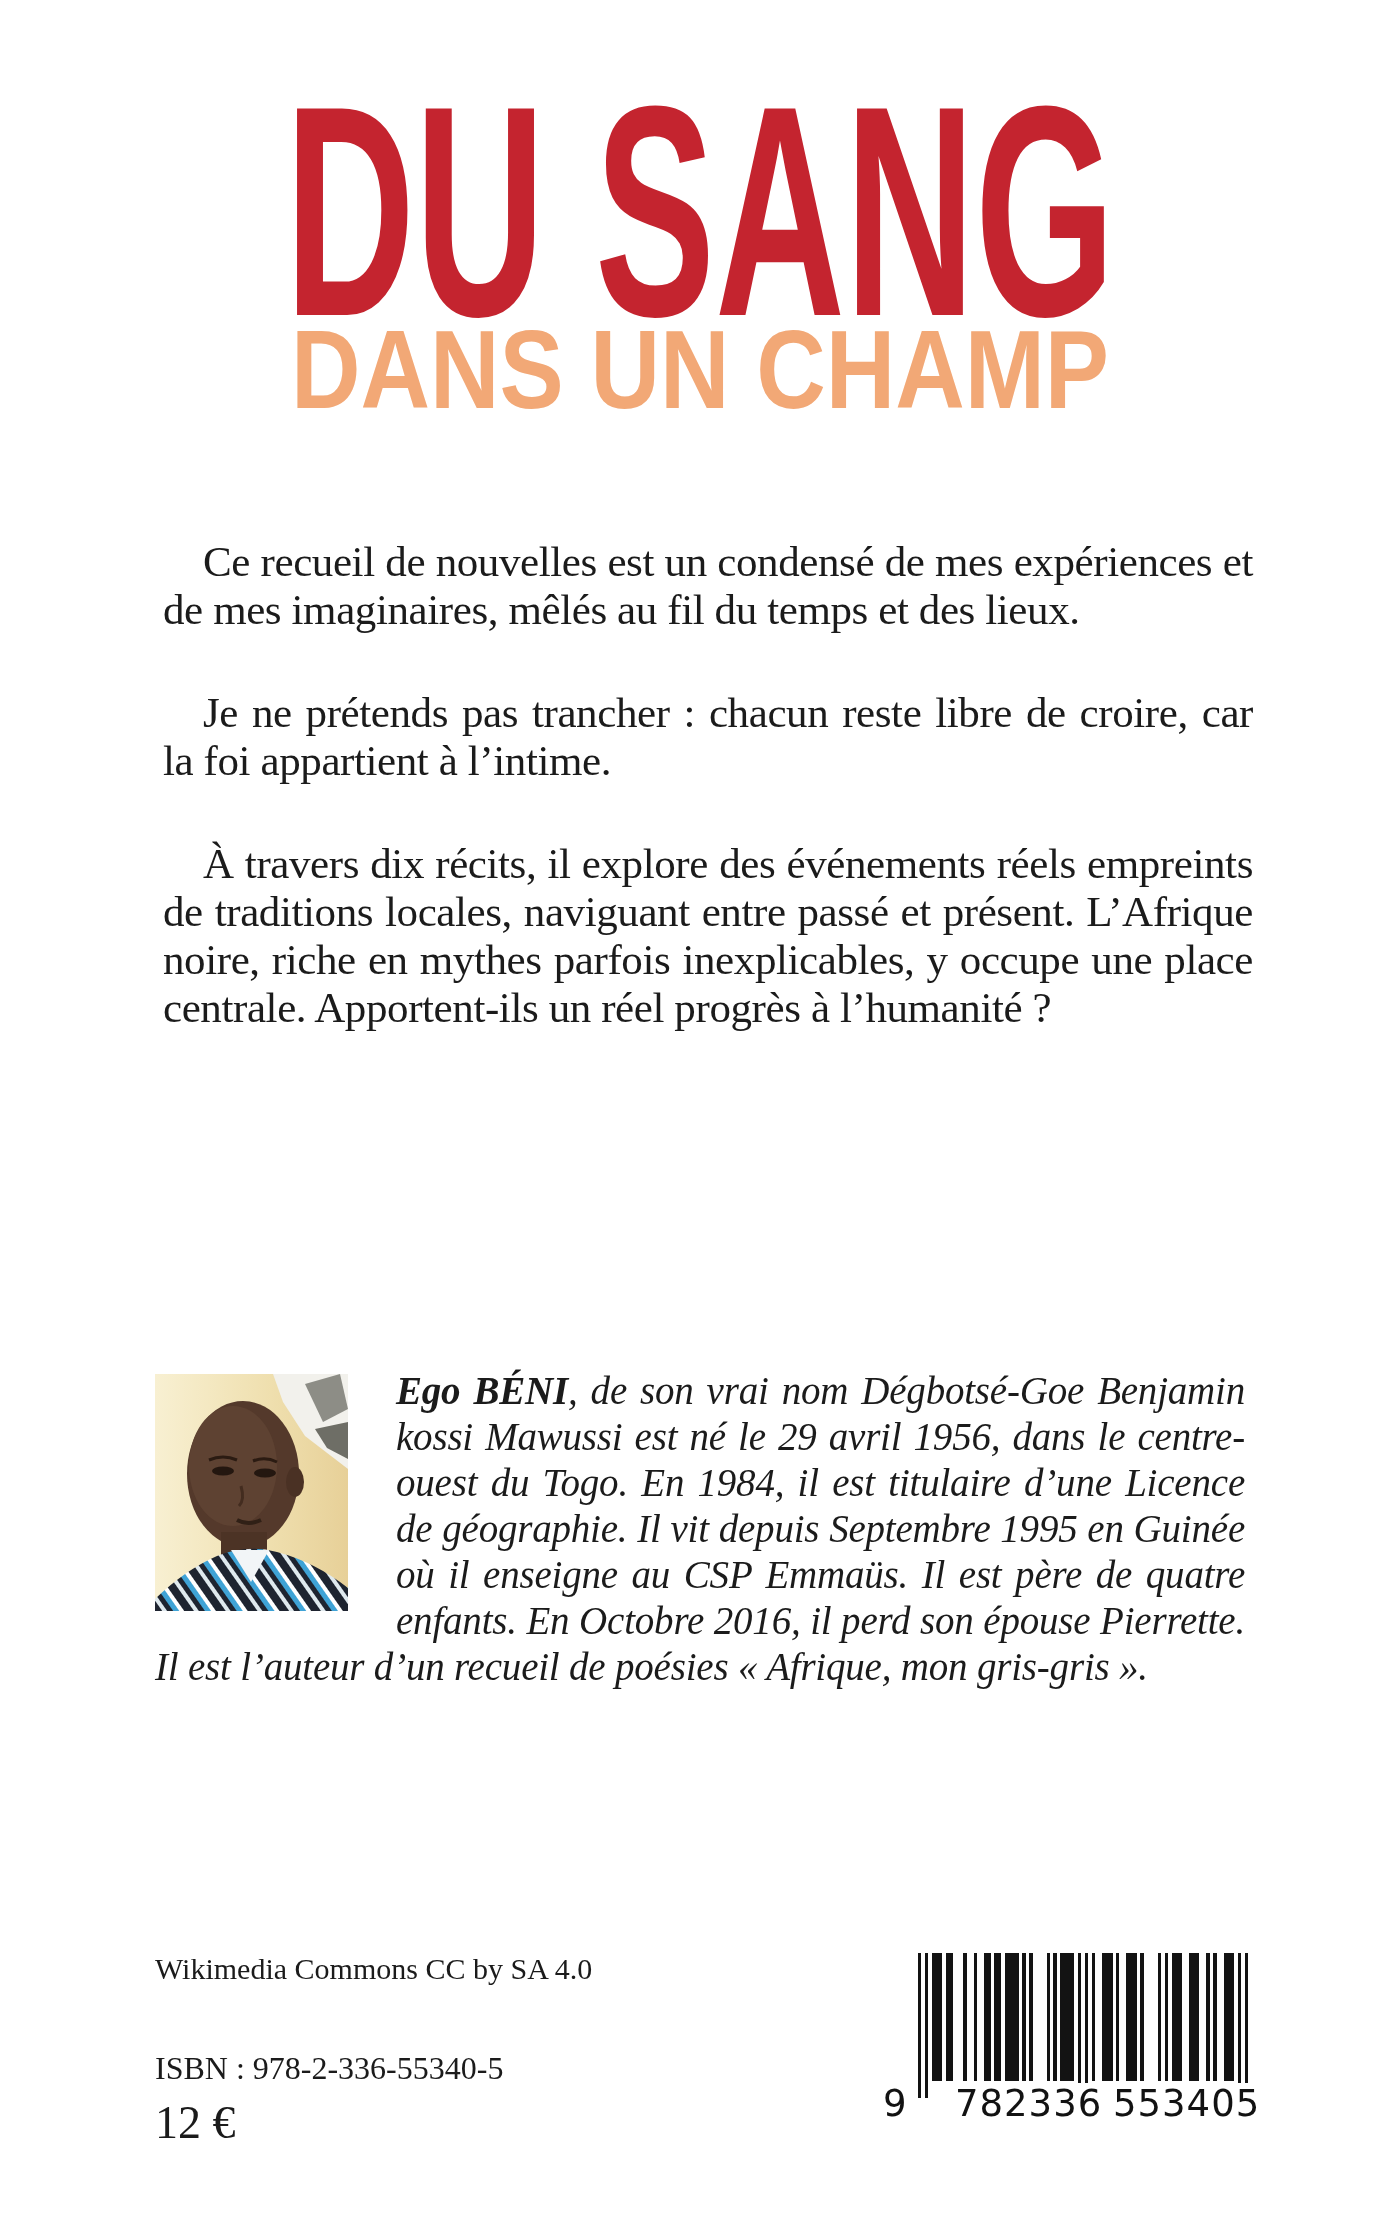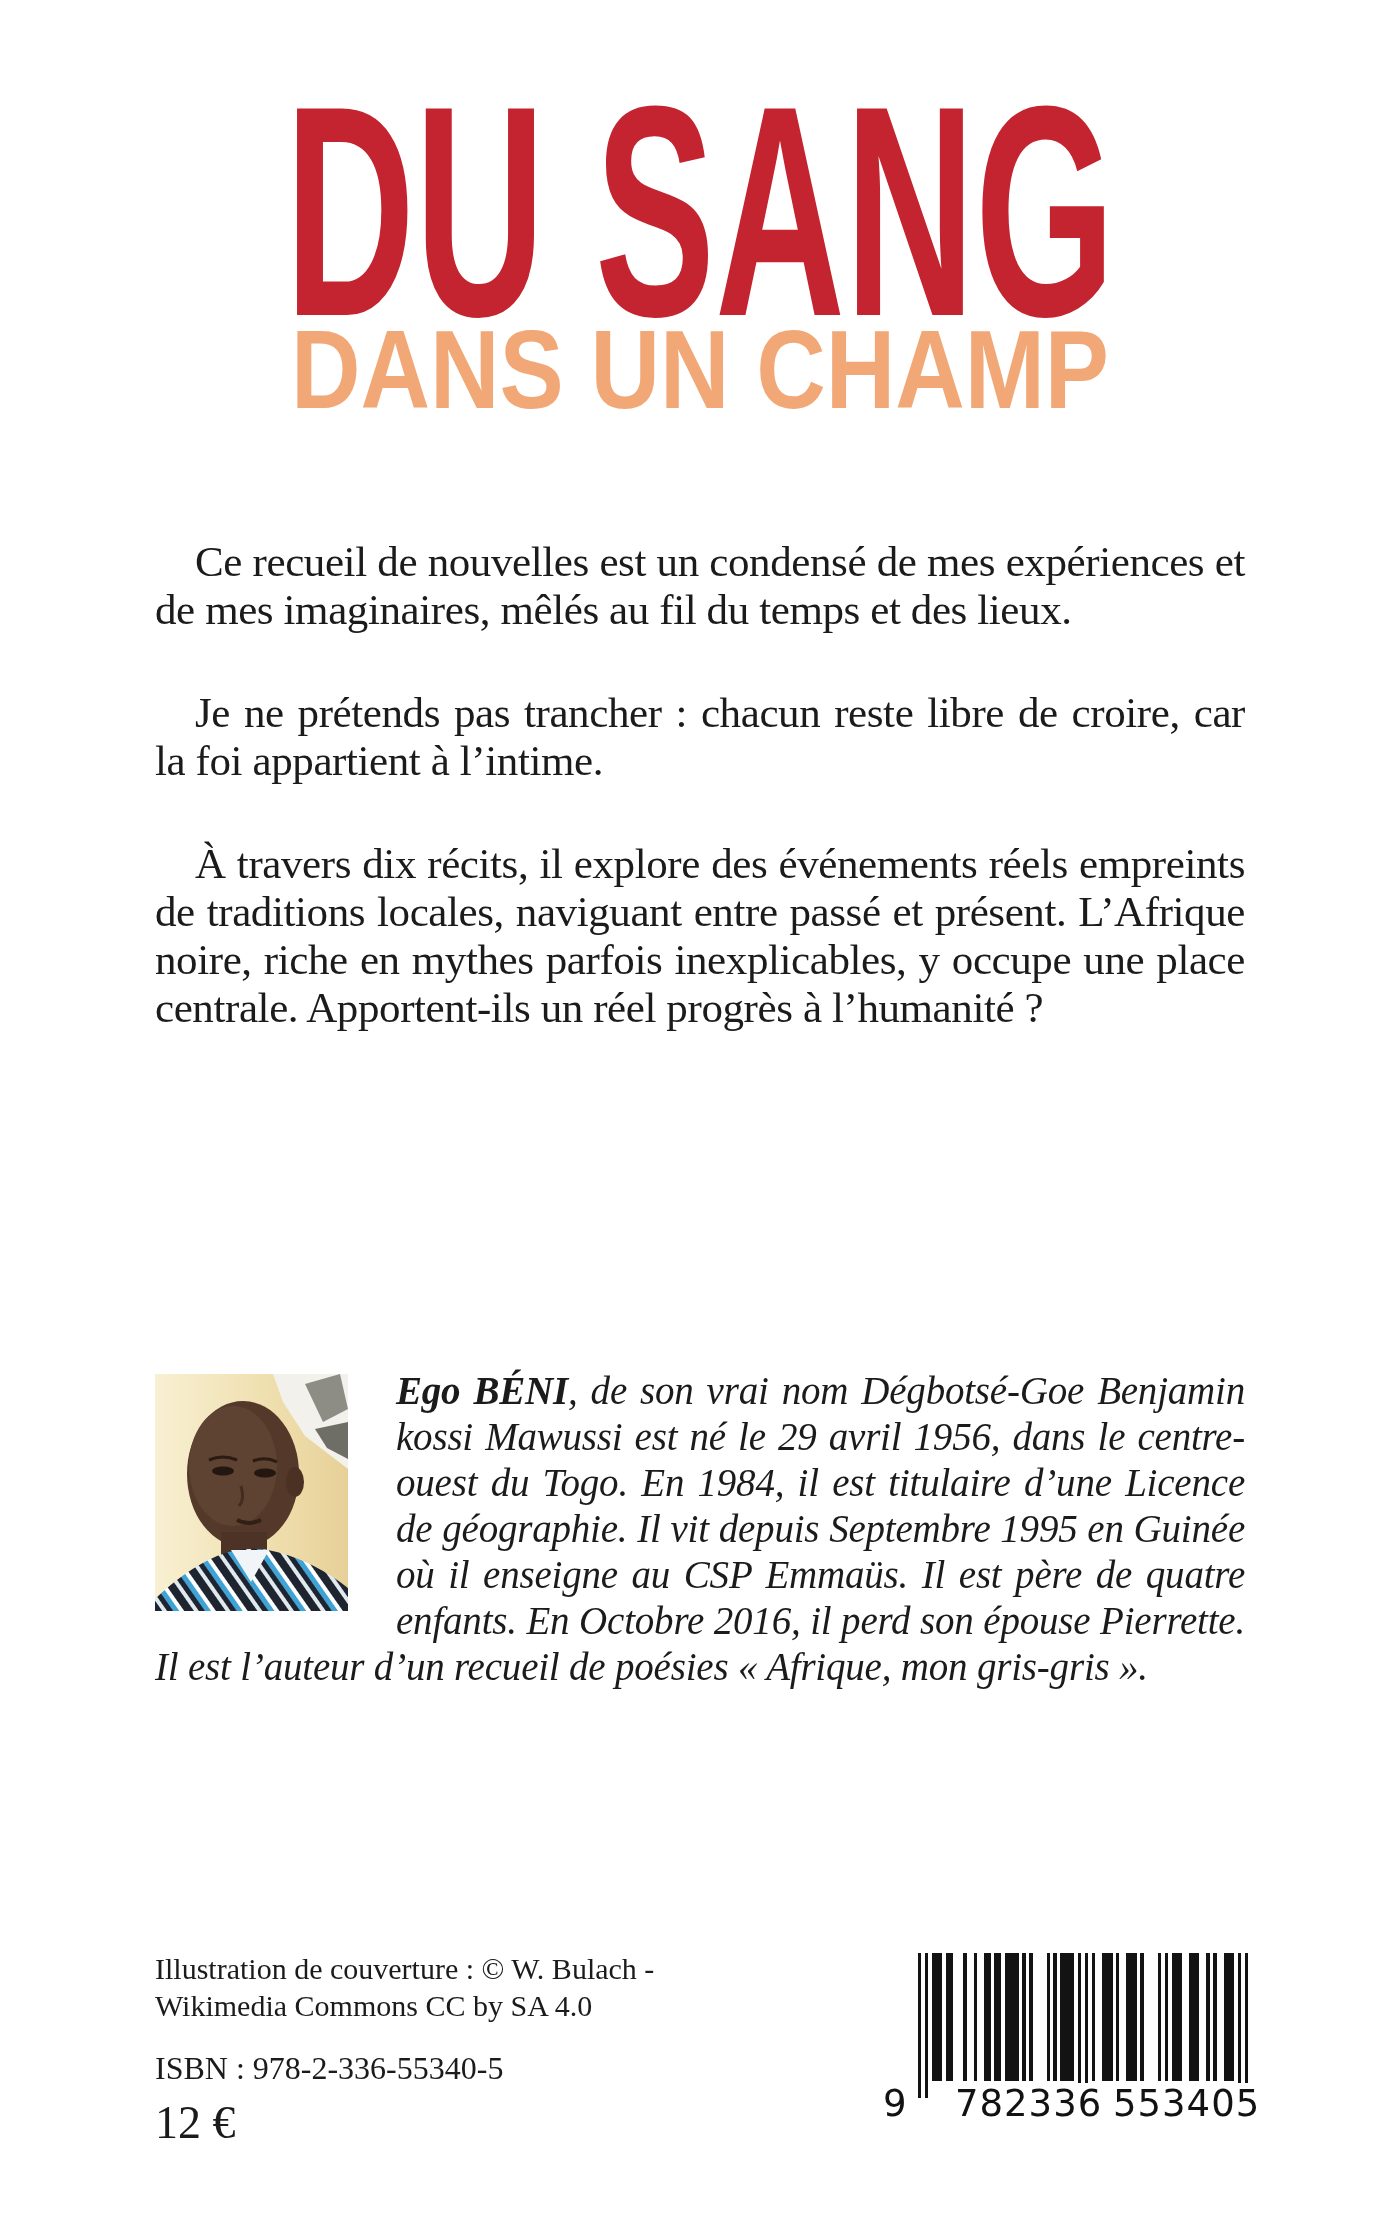--- a/index.html
+++ b/index.html
@@ -11,21 +11,21 @@
     font-family:"Liberation Serif", serif;
     color:#1b1b1b;
     padding-left:8px;
   }
 
   
   .title-svg { position:absolute; left:0; top:0; width:1400px; height:440px; }
 
   
   .blurb {
-    position:absolute; left:155px; top:538px; width:1090px;
+    position:absolute; left:163px; top:538px; width:1090px;
     font-size:43px; line-height:48px;
     text-align:justify; letter-spacing:-0.4px;
   }
   .blurb p { margin:0 0 55px 0; text-indent:40px; }
 
   
   .bio {
     position:absolute; left:155px; top:1368px; width:1090px;
     font-size:39px; line-height:46px;
     font-style:italic; text-align:justify; letter-spacing:-0.2px;
@@ -102,21 +102,20 @@
       <path d="M82 146 Q93 152 106 146" stroke="#302016" stroke-width="4" fill="none"></path>
       <path d="M86 112 Q90 126 84 132" stroke="#432c1f" stroke-width="3" fill="none"></path>
       <rect x="66" y="158" width="46" height="36" fill="#4c3325"></rect>
       <path d="M0 237 L0 225 Q30 196 62 182 Q92 170 122 178 Q160 188 193 214 L193 237 Z" fill="url(#stripes)"></path>
       <polygon points="76,176 114,176 96,208" fill="#f2f5f7"></polygon>
     </svg>
     <span class="author-name">Ego BÉNI</span><span>, de son vrai nom Dégbotsé-Goe Benjamin kossi Mawussi est né le 29 avril 1956, dans le centre-ouest du Togo. En 1984, il est titulaire d’une Licence de géographie. Il vit depuis Septembre 1995 en Guinée où il enseigne au CSP Emmaüs. Il est père de quatre enfants. En Octobre 2016, il perd son épouse Pierrette. Il est l’auteur d’un recueil de poésies « Afrique, mon gris-gris ».</span>
   </div>
 
   <div class="credit">
-    <div>Illustration de couverture : © W. Bulach -</div>
     <div>Wikimedia Commons CC by SA 4.0</div>
   </div>
 
   <div class="isbn">ISBN : 978-2-336-55340-5</div>
   <div class="price">12 €</div>
 
   <div class="barcode">
     <svg viewBox="0 0 95 100" preserveAspectRatio="none" shape-rendering="crispEdges" xmlns="http://www.w3.org/2000/svg" fill="#131313">
         <rect x="0" y="0" width="1" height="100"></rect>
         <rect x="2" y="0" width="1" height="100"></rect>

